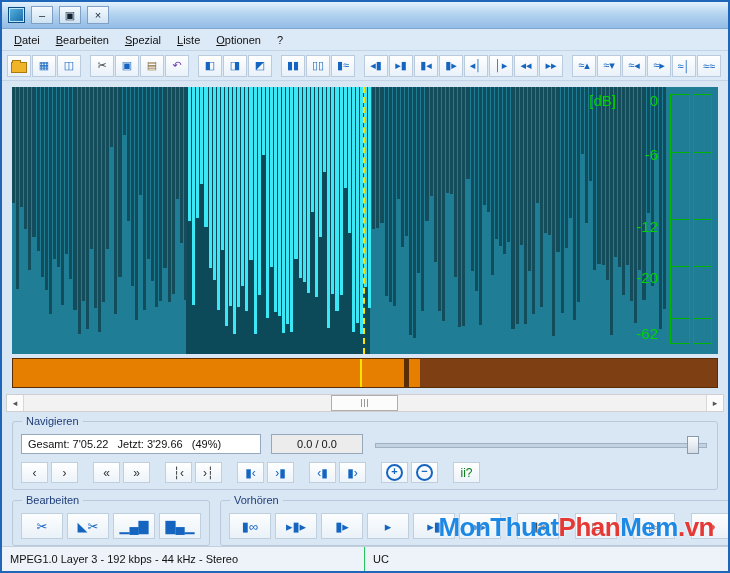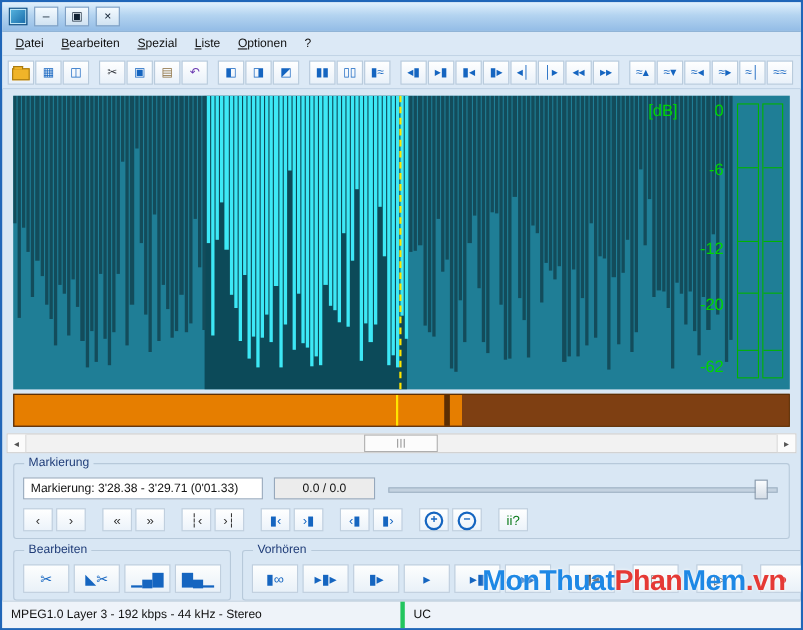--- a/index.html
+++ b/index.html
@@ -70,21 +70,21 @@
   
   .bottomrow{display:flex;gap:10px;margin:10px 10px 0;flex:0 0 auto;}
   .editgroup{width:198px;}
   .prevgroup{flex:1;}
   .bigrow{display:flex;gap:4px;align-items:center;}
   .bigbtn{width:42px;height:26px;border:1px solid #c0cfde;background:linear-gradient(#fdfefe,#e9f1f8);
     font-size:13px;padding:0;color:#1565c0;white-space:nowrap;}
   
   .statusbar{margin-top:auto;height:24px;flex:0 0 24px;display:flex;align-items:center;
     background:#eef3f9;border-top:1px solid #c2d0de;}
-  .seg{padding:0 8px;border-right:4px solid #22c55e;height:100%;display:flex;align-items:center;
+  .seg{padding:0 8px;border-right:1px solid #22c55e;height:100%;display:flex;align-items:center;
     white-space:nowrap;overflow:hidden;}
   .seg0{width:346px;}.seg1{width:124px;}.seg2{width:116px;}.seg3{width:102px;}.seg4{flex:1;border-right:none;}
   
   .watermark{position:absolute;right:14px;bottom:28px;font-size:26px;font-weight:bold;z-index:10;
     letter-spacing:-0.5px;text-shadow:0 0 3px #fff;}
 </style>
 </head>
 <body>
 
 <div class="window">
@@ -354,23 +354,23 @@
       <div class="sthumb" id="sthumb" style="left: 45%; width: 9.5%;">
         <div class="grip"></div>
         <div class="grip"></div>
         <div class="grip"></div>
       </div>
     </div>
     <button class="sbtn right">▸</button>
   </div>
 
   <div class="group navgroup">
-    <span class="glabel">Markierung</span>
+    <span class="glabel">Navigieren</span>
     <div class="fieldrow">
-      <div class="field f1">Markierung: 3'28.38 - 3'29.71 (0'01.33)</div>
+      <div class="field f0">Gesamt: 7'05.22   Jetzt: 3'29.66   (49%)</div>
       <div class="field f2">0.0 / 0.0</div>
       <div class="slider">
         <div class="strackline"></div>
         <div class="sliderthumb" id="sliderthumb" style="left: calc(95% - 5px);"></div>
       </div>
     </div>
     <div class="btnrow" id="navbtns">
         <button class="nb" style="color: rgb(51, 51, 51);">‹</button>
         <button class="nb" style="color: rgb(51, 51, 51);">›</button>
         <button class="nb gapL" style="color: rgb(51, 51, 51);">«</button>

